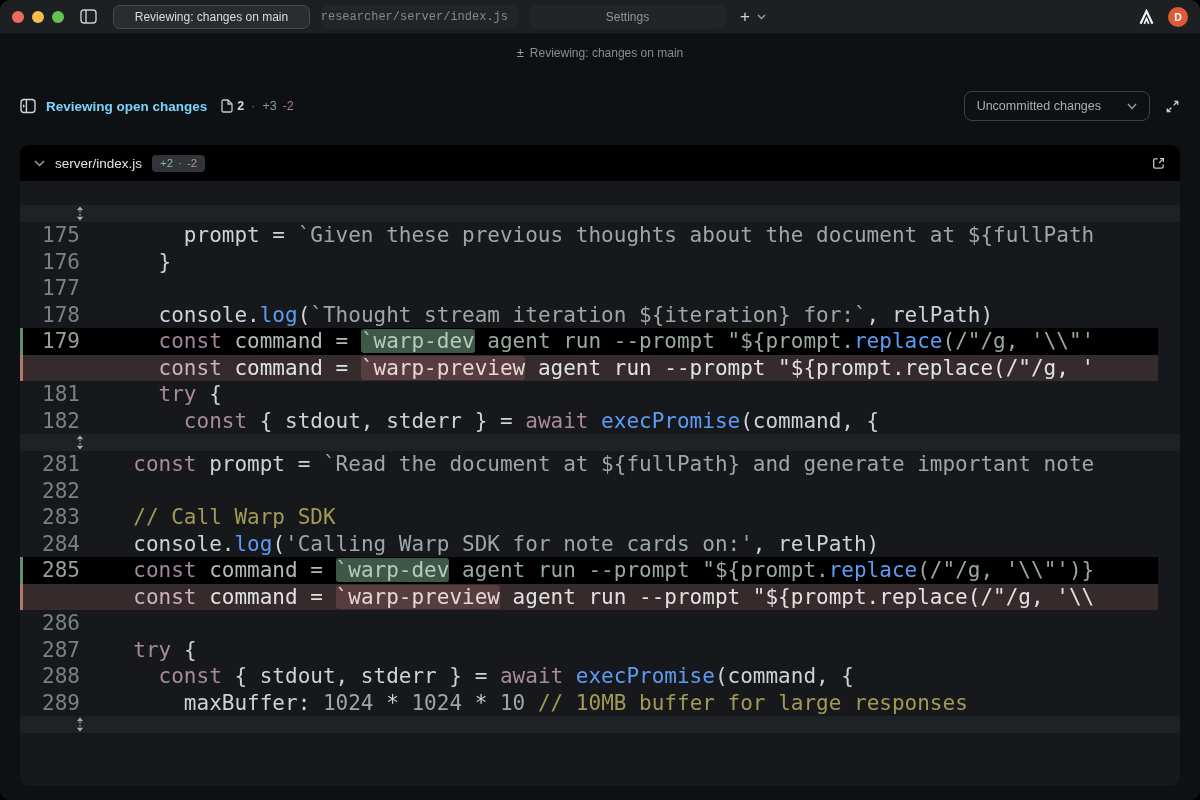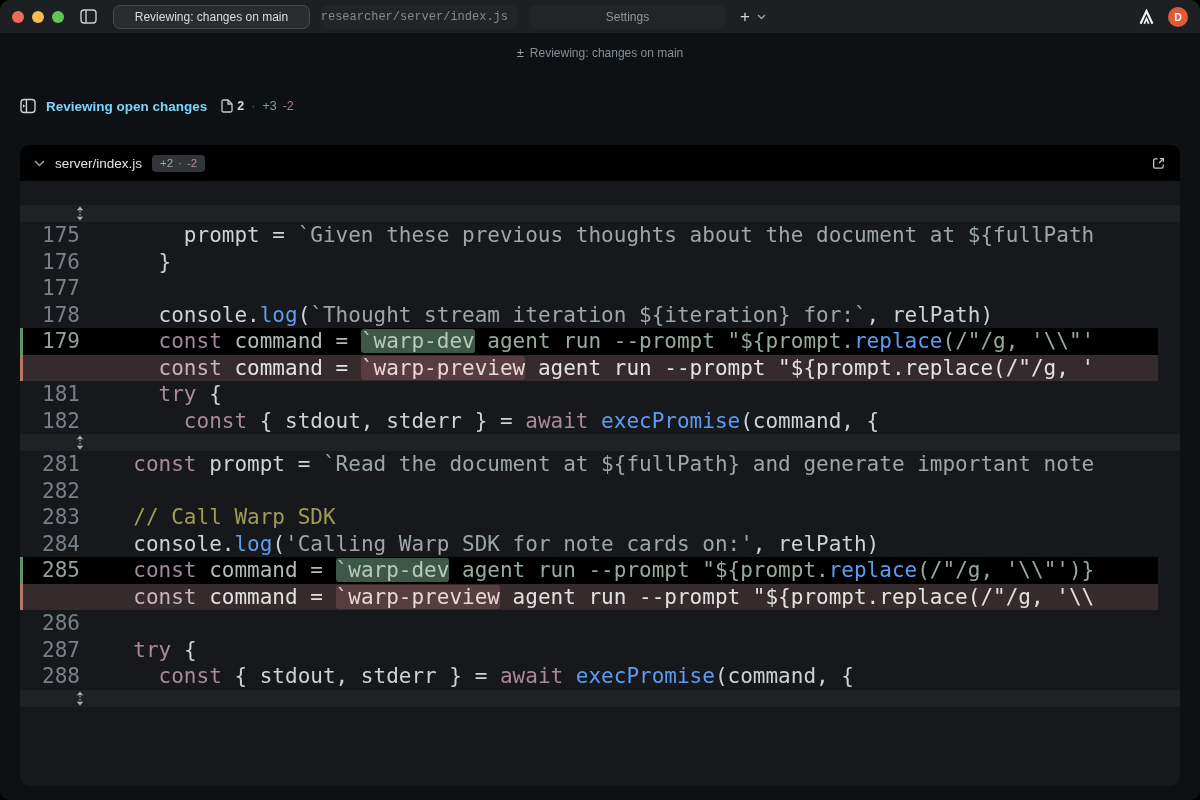--- a/index.html
+++ b/index.html
@@ -137,20 +137,38 @@
         <svg width="12" height="14" viewBox="0 0 12 14" fill="none" stroke="#c6cacd" stroke-width="1.3">
           <path d="M1 2.5 C1 1.5 1.5 1 2.5 1 H7 L11 5 V11.5 C11 12.5 10.5 13 9.5 13 H2.5 C1.5 13 1 12.5 1 11.5 Z"></path>
           <path d="M7 1 V5 H11"></path>
         </svg>
       </span>
       <span class="rh-count">2</span>
       <span class="rh-dot">·</span>
       <span class="rh-add">+3</span>
       <span class="rh-del">-2</span>
     </span>
+    <span class="rh-right">
+      <span class="dropdown">
+        <span class="dd-label">Uncommitted changes</span>
+        <span>
+          <svg width="10" height="7" viewBox="0 0 10 7" fill="none" stroke="#8f959a" stroke-width="1.5">
+              <polyline points="1,1 5,5.5 9,1"></polyline>
+            </svg>
+        </span>
+      </span>
+      <span class="expand-btn">
+        <svg width="15" height="15" viewBox="0 0 16 16" fill="none" stroke="#ccd0d3" stroke-width="1.5">
+          <polyline points="10,2.5 13.5,2.5 13.5,6"></polyline>
+            <line x1="13.5" y1="2.5" x2="9.2" y2="6.8"></line>
+          <polyline points="2.5,10 2.5,13.5 6,13.5"></polyline>
+            <line x1="2.5" y1="13.5" x2="6.8" y2="9.2"></line>
+        </svg>
+      </span>
+    </span>
   </div>
 
   <div class="panel">
     <div class="panel-header">
       <span class="ph-chevron">
         <svg width="11" height="7" viewBox="0 0 11 7" fill="none" stroke="#9aa0a5" stroke-width="1.5">
             <polyline points="1,1 5.5,5.5 10,1"></polyline>
           </svg>
       </span>
       <span class="ph-filename">server/index.js</span>
@@ -243,20 +261,24 @@
           <span class="codeline"></span>
         </div>
         <div class="crow">
           <span class="ln">287</span>
           <span class="codeline"><span class="tk-p">  </span><span class="tk-k">try</span><span class="tk-p"> {</span></span>
         </div>
         <div class="crow">
           <span class="ln">288</span>
           <span class="codeline"><span class="tk-p">    </span><span class="tk-k">const</span><span class="tk-p"> { stdout, stderr } = </span><span class="tk-k">await</span><span class="tk-p"> </span><span class="tk-b">execPromise</span><span class="tk-p">(command, {</span></span>
         </div>
+        <div class="crow">
+          <span class="ln">289</span>
+          <span class="codeline"><span class="tk-p">      maxBuffer: </span><span class="tk-n">1024</span><span class="tk-p"> * </span><span class="tk-n">1024</span><span class="tk-p"> * </span><span class="tk-n">10</span><span class="tk-p"> </span><span class="tk-c">// 10MB buffer for large responses</span></span>
+        </div>
         <div class="strip">
           <svg width="12" height="15" viewBox="0 0 12 15" fill="none">
             <path d="M6 0.5 L2.8 4.3 H9.2 Z" fill="#a8afb4"></path>
             <line x1="6" y1="4.8" x2="6" y2="10.2" stroke="#a8afb4" stroke-width="1.2" stroke-dasharray="1.6 1.6"></line>
             <path d="M6 14.5 L2.8 10.7 H9.2 Z" fill="#a8afb4"></path>
           </svg>
         </div>
       </div>
   </div>
 

